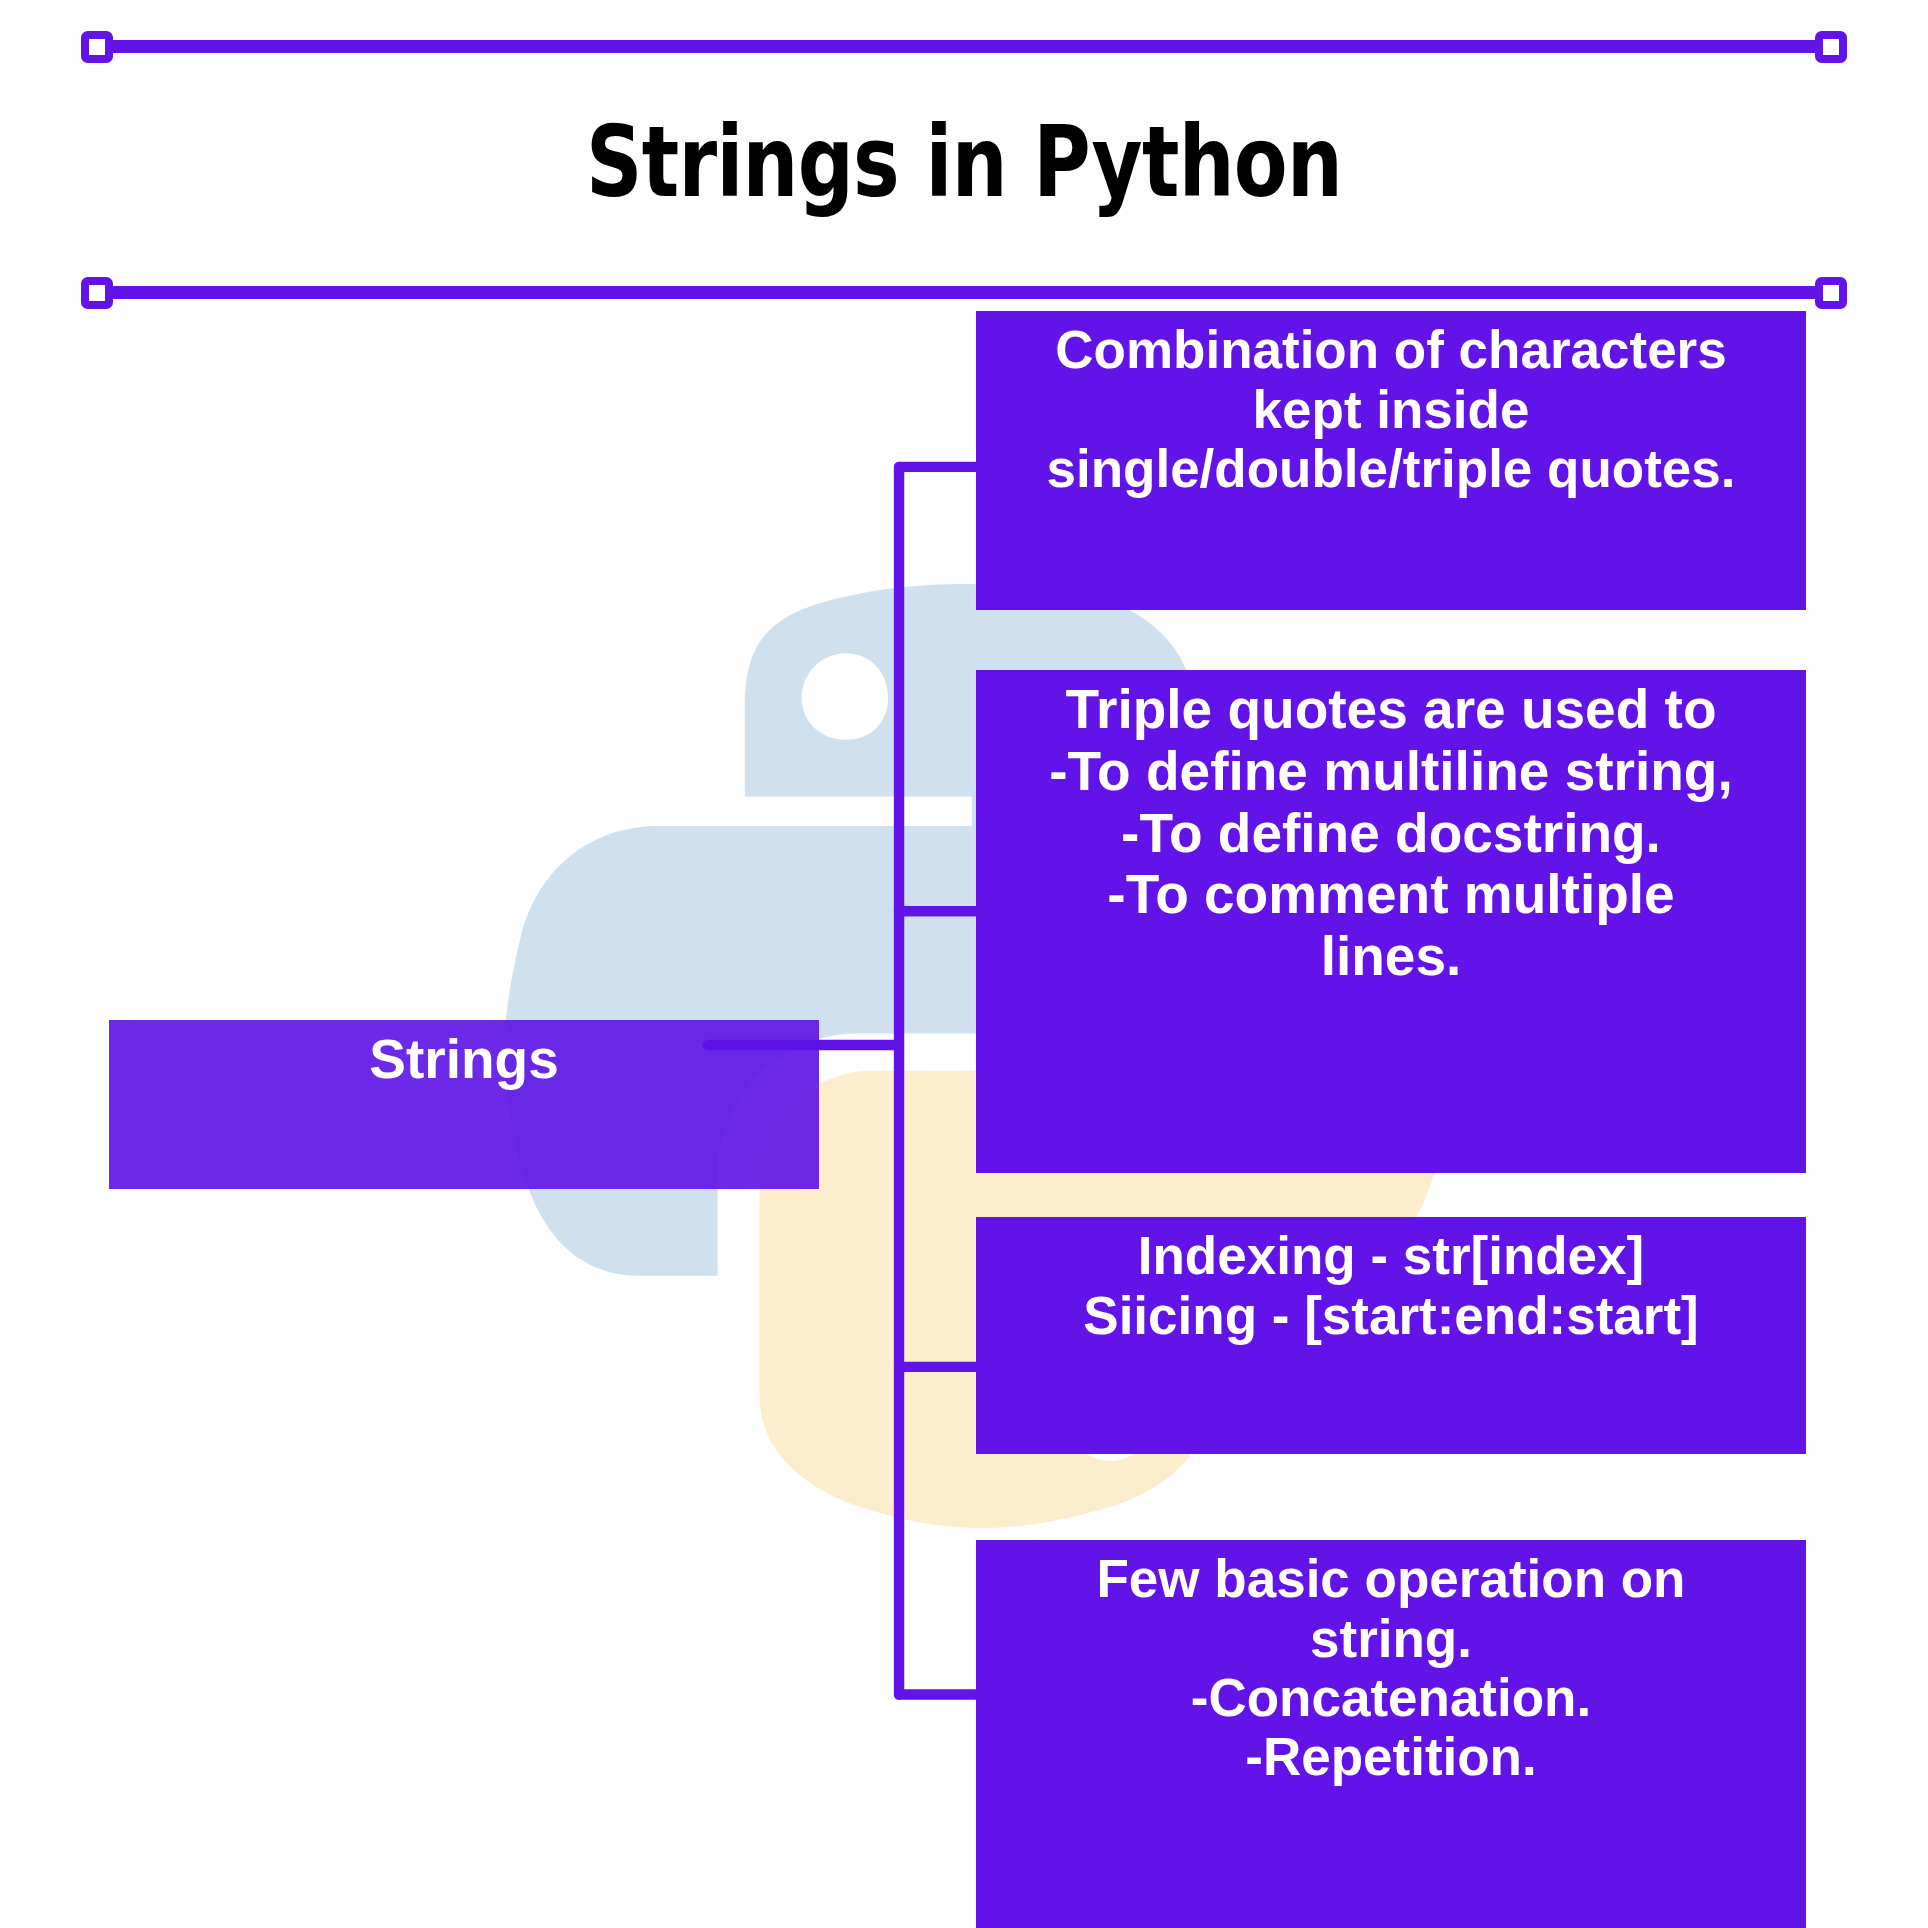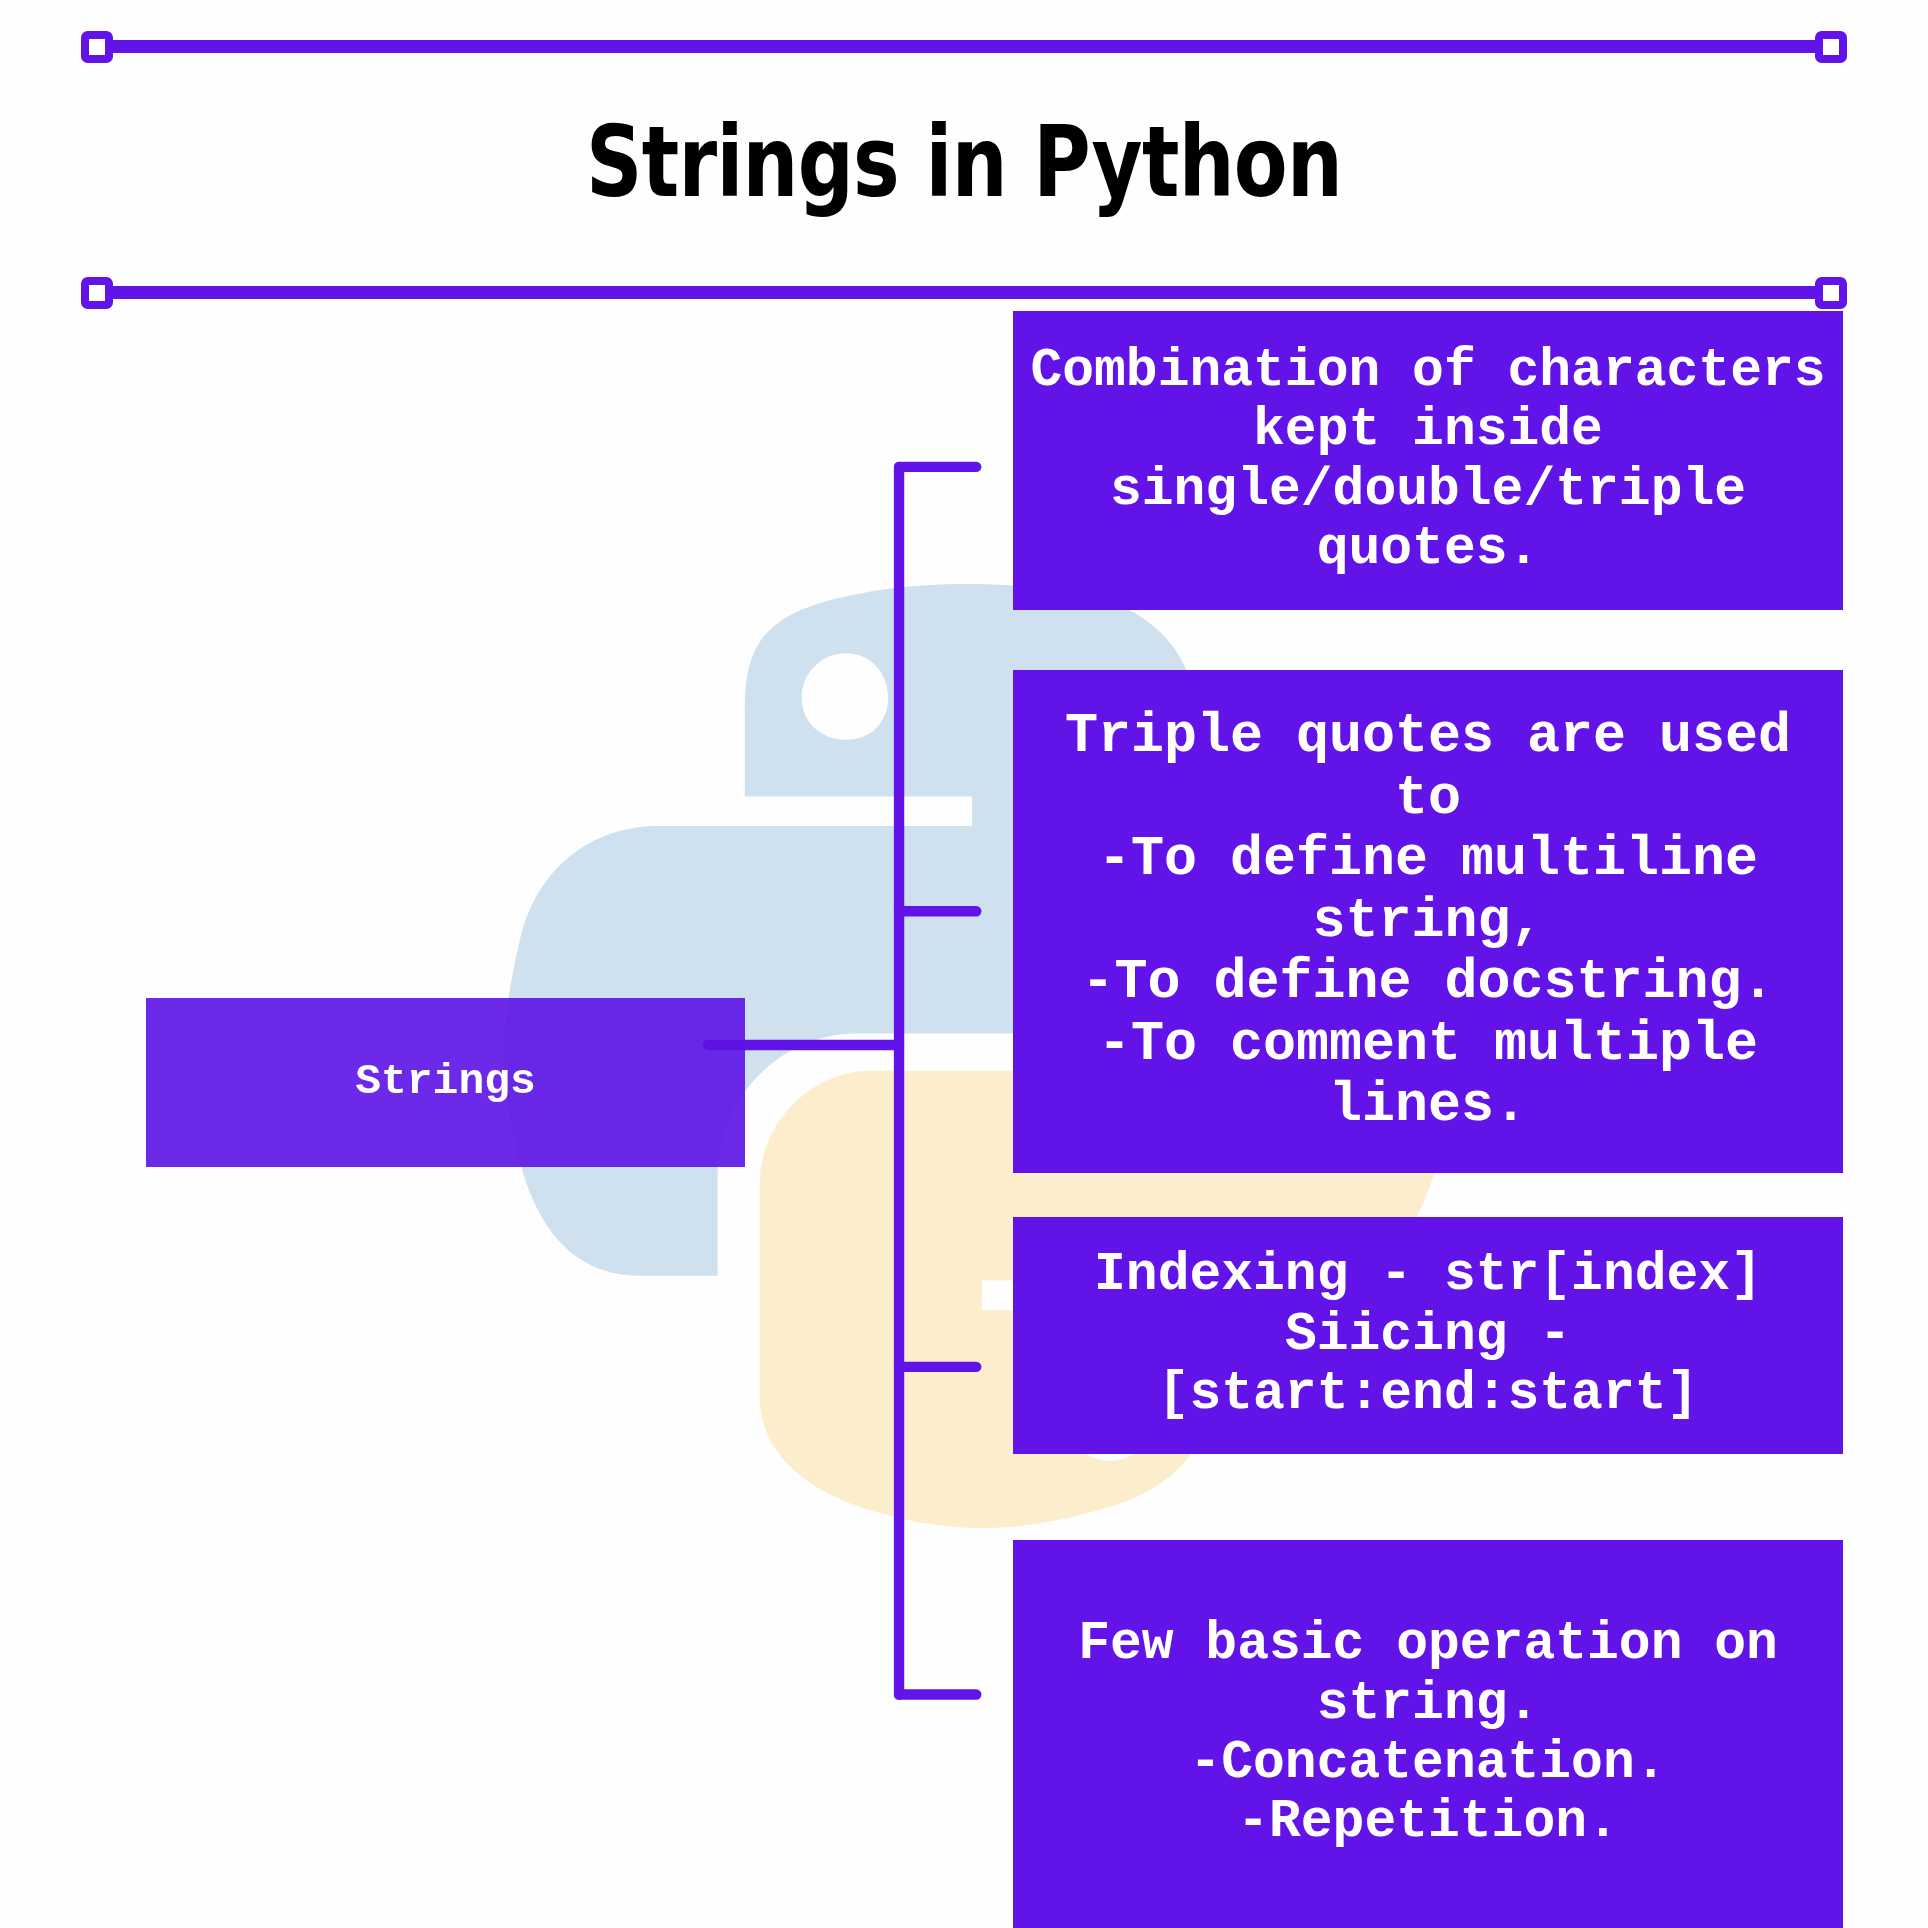--- a/index.html
+++ b/index.html
@@ -62,35 +62,33 @@
     width:1928px; height:1928px;
     pointer-events:none;
   }
 
   
   .node {
     position:absolute;
     background:#6214e8;
     color:#ffffff;
     display:flex;
-    align-items:center;
     justify-content:center;
     text-align:center;
-    font-family:Liberation Mono, monospace;
+    font-family:Liberation Sans, sans-serif;
     font-weight:bold;
     line-height:1.12;
     padding:9.4px 17px;
     white-space:pre-line;
-    margin-left:37px;
   }
 
   #node-root {
-    left:109px; top:998px;
-    width:599px; height:169px;
-    font-size:43px;
+    left:109px; top:1020px;
+    width:710px; height:169px;
+    font-size:55px;
     background:rgba(92,18,228,0.90);
     justify-content:center;
   }
 
   #node-1 { left:976px; top:311px;  width:830px; height:299px; font-size:53px; }
   #node-2 { left:976px; top:670px;  width:830px; height:503px; font-size:55px; }
   #node-3 { left:976px; top:1217px; width:830px; height:237px; font-size:53px; }
   #node-4 { left:976px; top:1540px; width:830px; height:388px; font-size:53px; }
 
   .node .txt { display:block; width:100%; }

